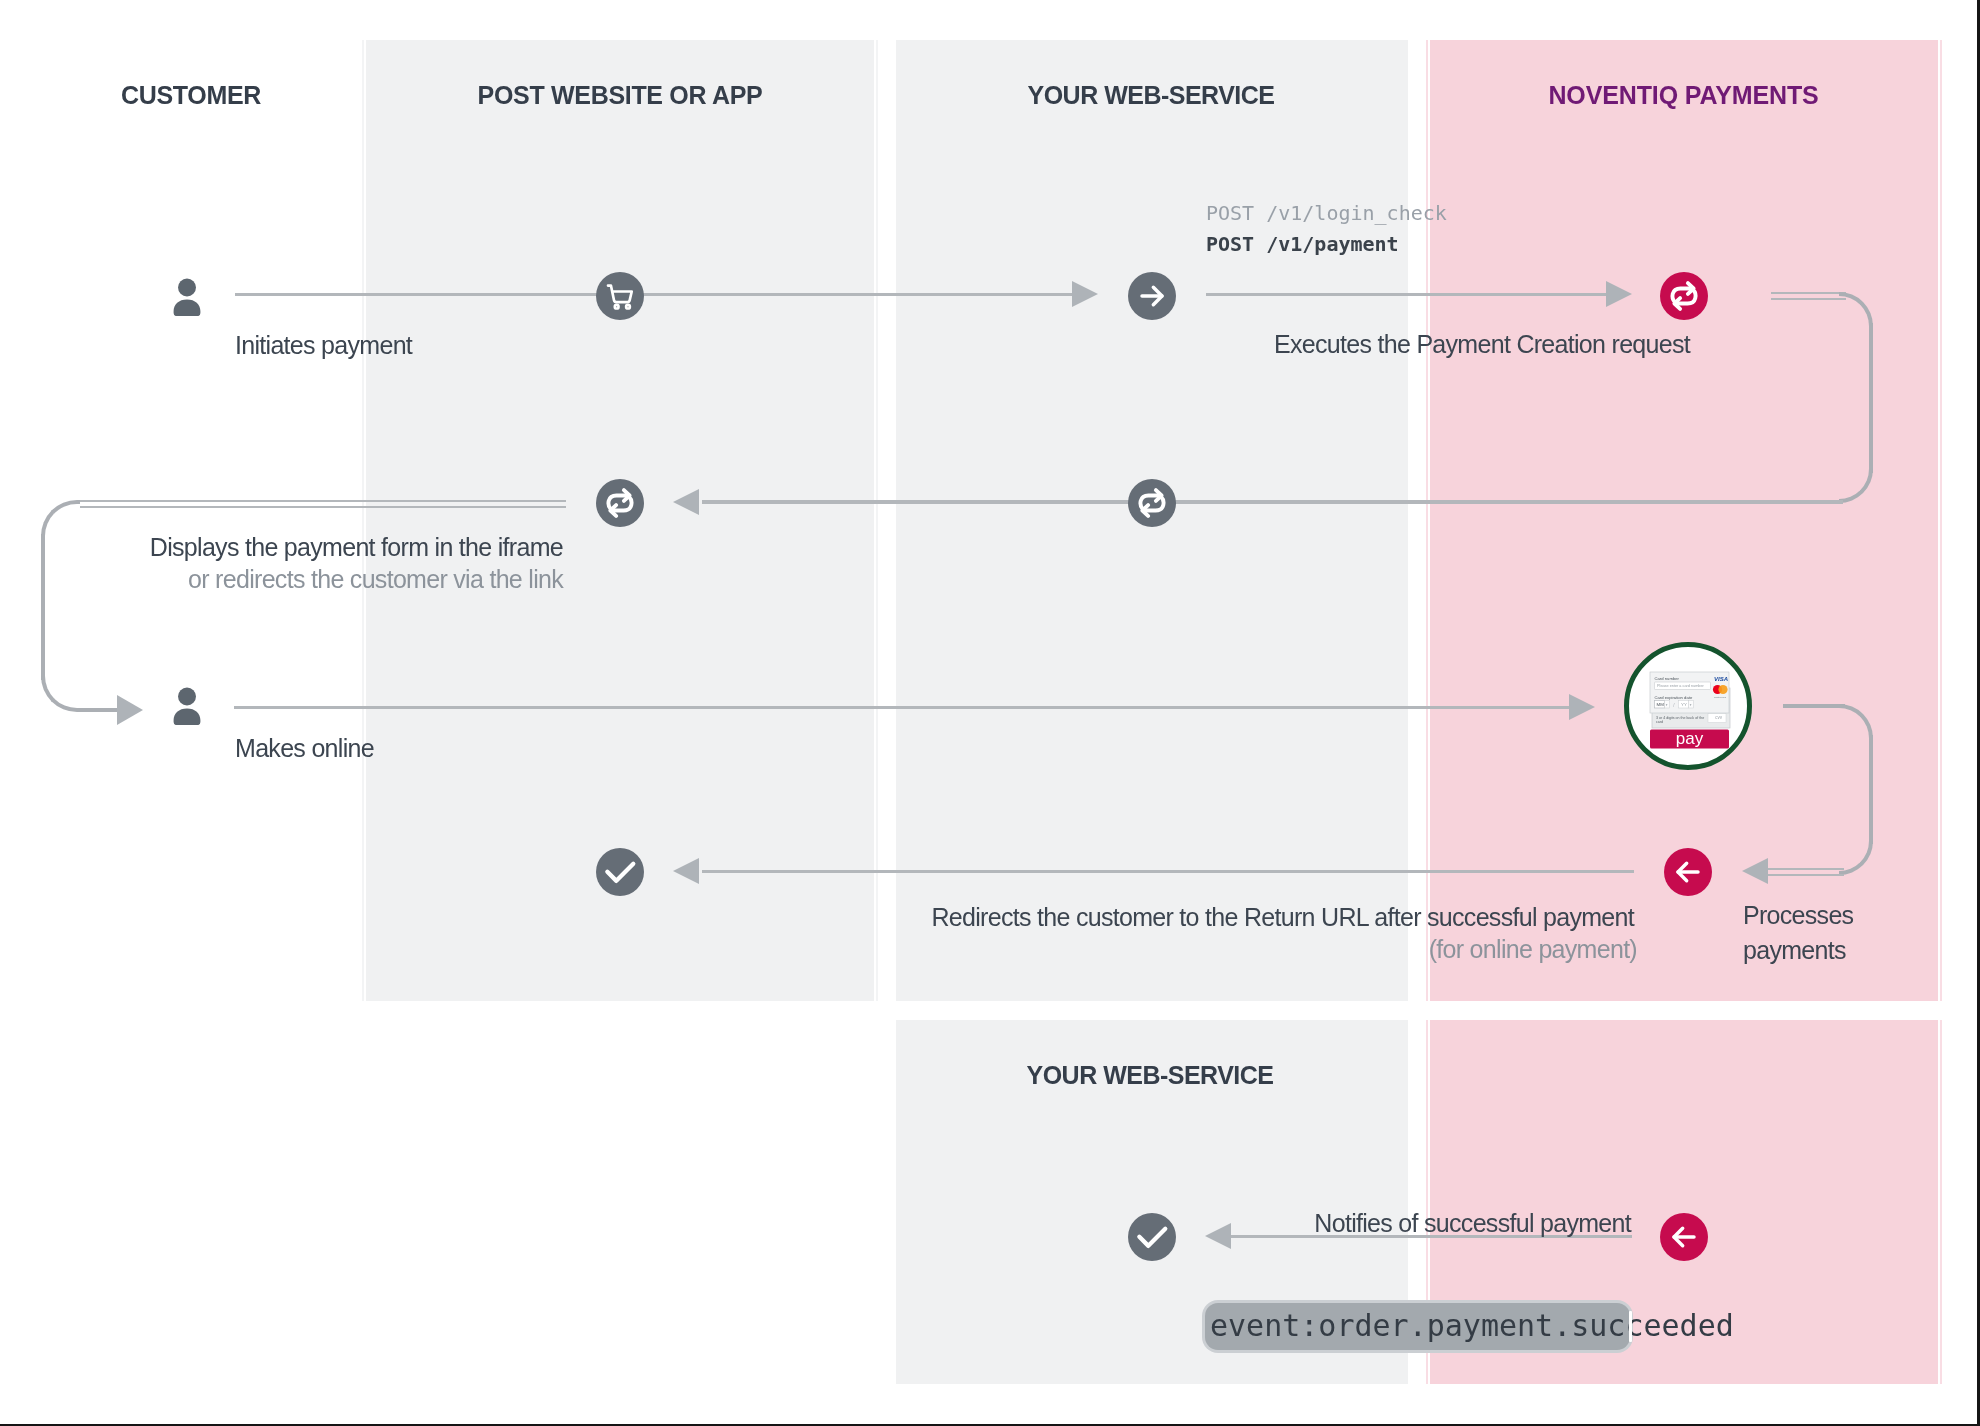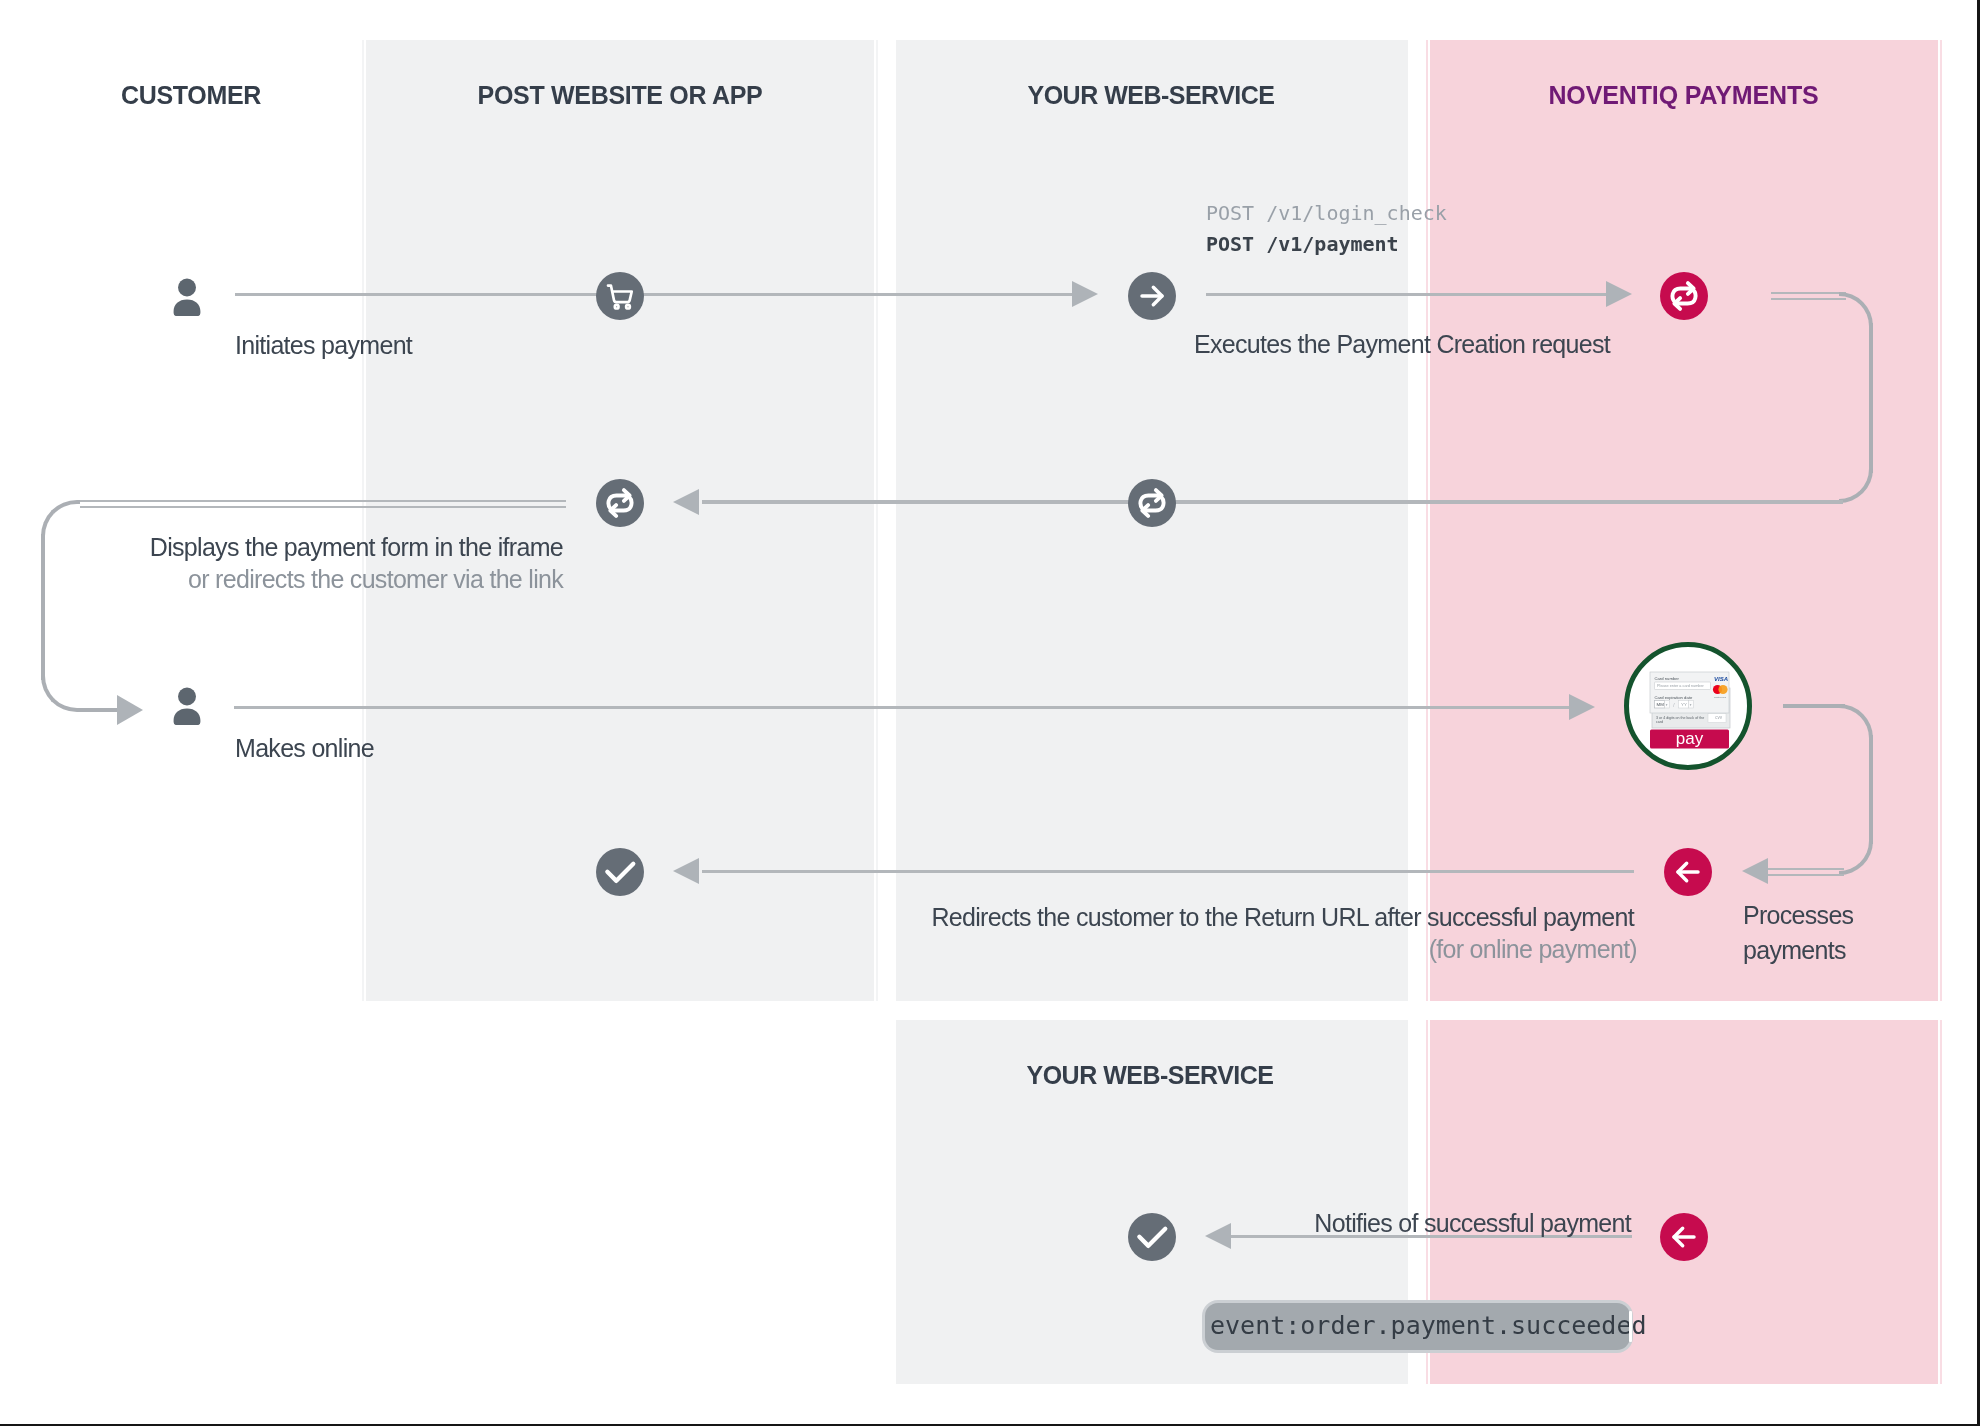--- a/index.html
+++ b/index.html
@@ -50,21 +50,21 @@
   .node svg { display:block; }
 
   .person { position:absolute; width:34px; height:38px; }
 
   .paycircle { position:absolute; left:1624px; top:642px; width:128px; height:128px; background:#ffffff;
                border:5px solid #14532d; border-radius:50%; overflow:hidden; }
 
   .badge { position:absolute; left:1205px; top:1303px; width:425px; height:47px; background:#a3a9ae;
            border-radius:13px; box-shadow:0 0 0 3px #cbcfd3; }
   .badge .btext { position:absolute; left:5px; top:7px; font-family:"DejaVu Sans Mono", monospace;
-                  font-size:25px; line-height:31px; color:#343c45; white-space:nowrap; }
+                  font-size:30px; line-height:31px; color:#343c45; white-space:nowrap; }
   .badge .caret { position:absolute; left:424px; top:8px; width:3px; height:31px; background:#ffffff; border-radius:1px; }
 </style>
 </head>
 <body>
 
 <div class="canvas">
 
   <div class="panel gray" style="left:366px; top:40px; width:508px; height:961px;"></div>
   <div class="panel gray" style="left:896px; top:40px; width:512px; height:961px;"></div>
   <div class="panel pink" style="left:1430px; top:40px; width:508px; height:961px;"></div>
@@ -116,21 +116,21 @@
       <path d="m14.6 3.4 3.8 3.6-3.8 3.6"></path>
       <path d="M18.0 7.8c2.8 2.8 2.4 9.2-3.6 9.2H6.4"></path>
       <path d="m9.4 20.6-3.8-3.6 3.8-3.6"></path>
     </svg>
   </div>
 
   <div class="mono dim" style="left:1206px; top:198px;">POST /v1/login_check</div>
   <div class="mono bold" style="left:1206px; top:229px;">POST /v1/payment</div>
 
   <div class="caption" style="left:235px; top:330px;">Initiates payment</div>
-  <div class="caption" style="left:1194px; top:329px;">Executes the Payment Creation request</div>
+  <div class="caption" style="left:1274px; top:329px;">Executes the Payment Creation request</div>
 
   <div class="dline" style="left:1771px; top:291.5px; width:75px;"></div>
   <div class="corner tr" style="left:1839px; top:291.5px; width:34px; height:34px; border-top-right-radius:34px;"></div>
   <div class="vline" style="left:1869px; top:323px; height:150px;"></div>
   <div class="corner br" style="left:1839px; top:469px; width:34px; height:34px; border-bottom-right-radius:34px;"></div>
 
   <div class="hline" style="left:702px; top:500px; width:1141px;"></div>
   <div class="arrow l" style="left:673px; top:488.5px;"></div>
 
   <div class="node gray" style="left:596px; top:479px;">

